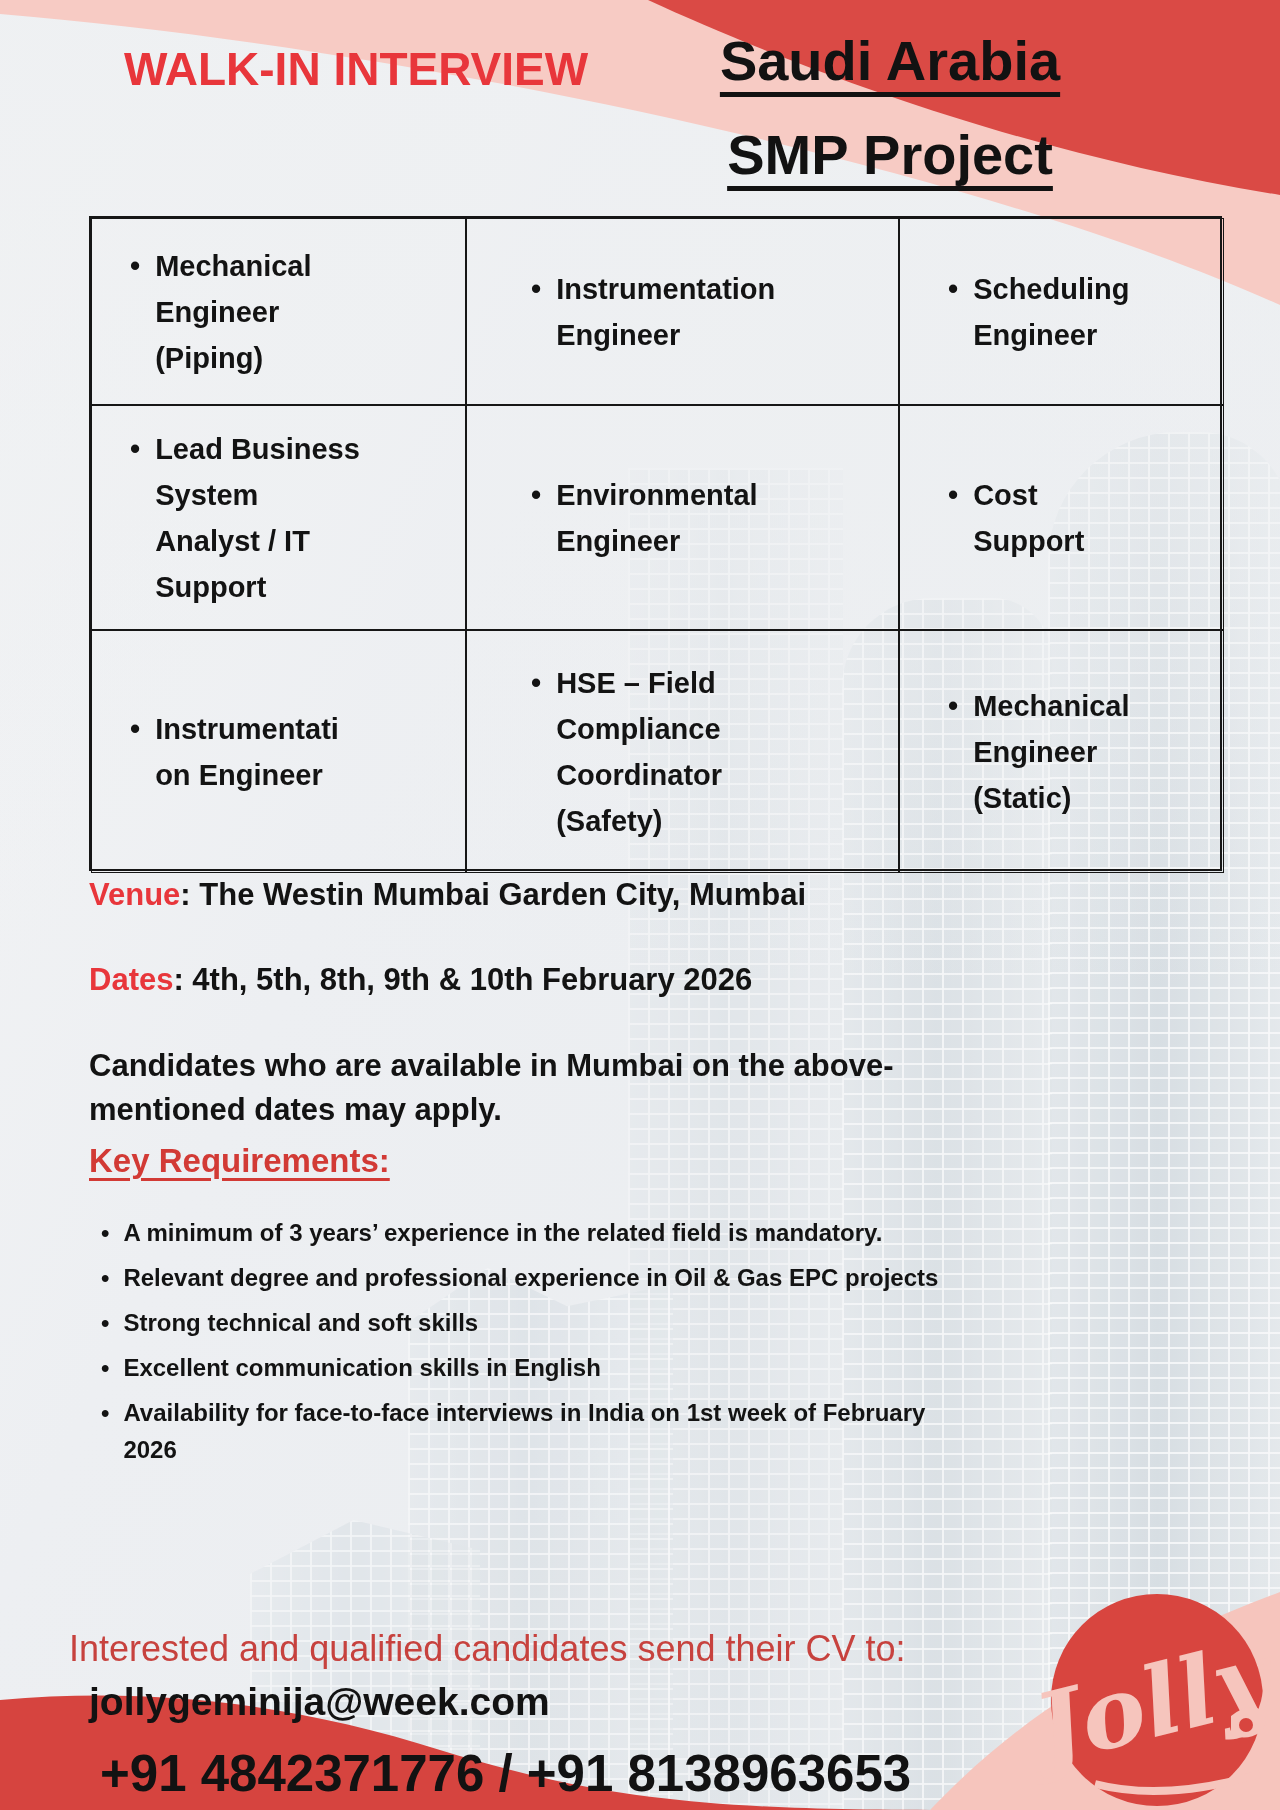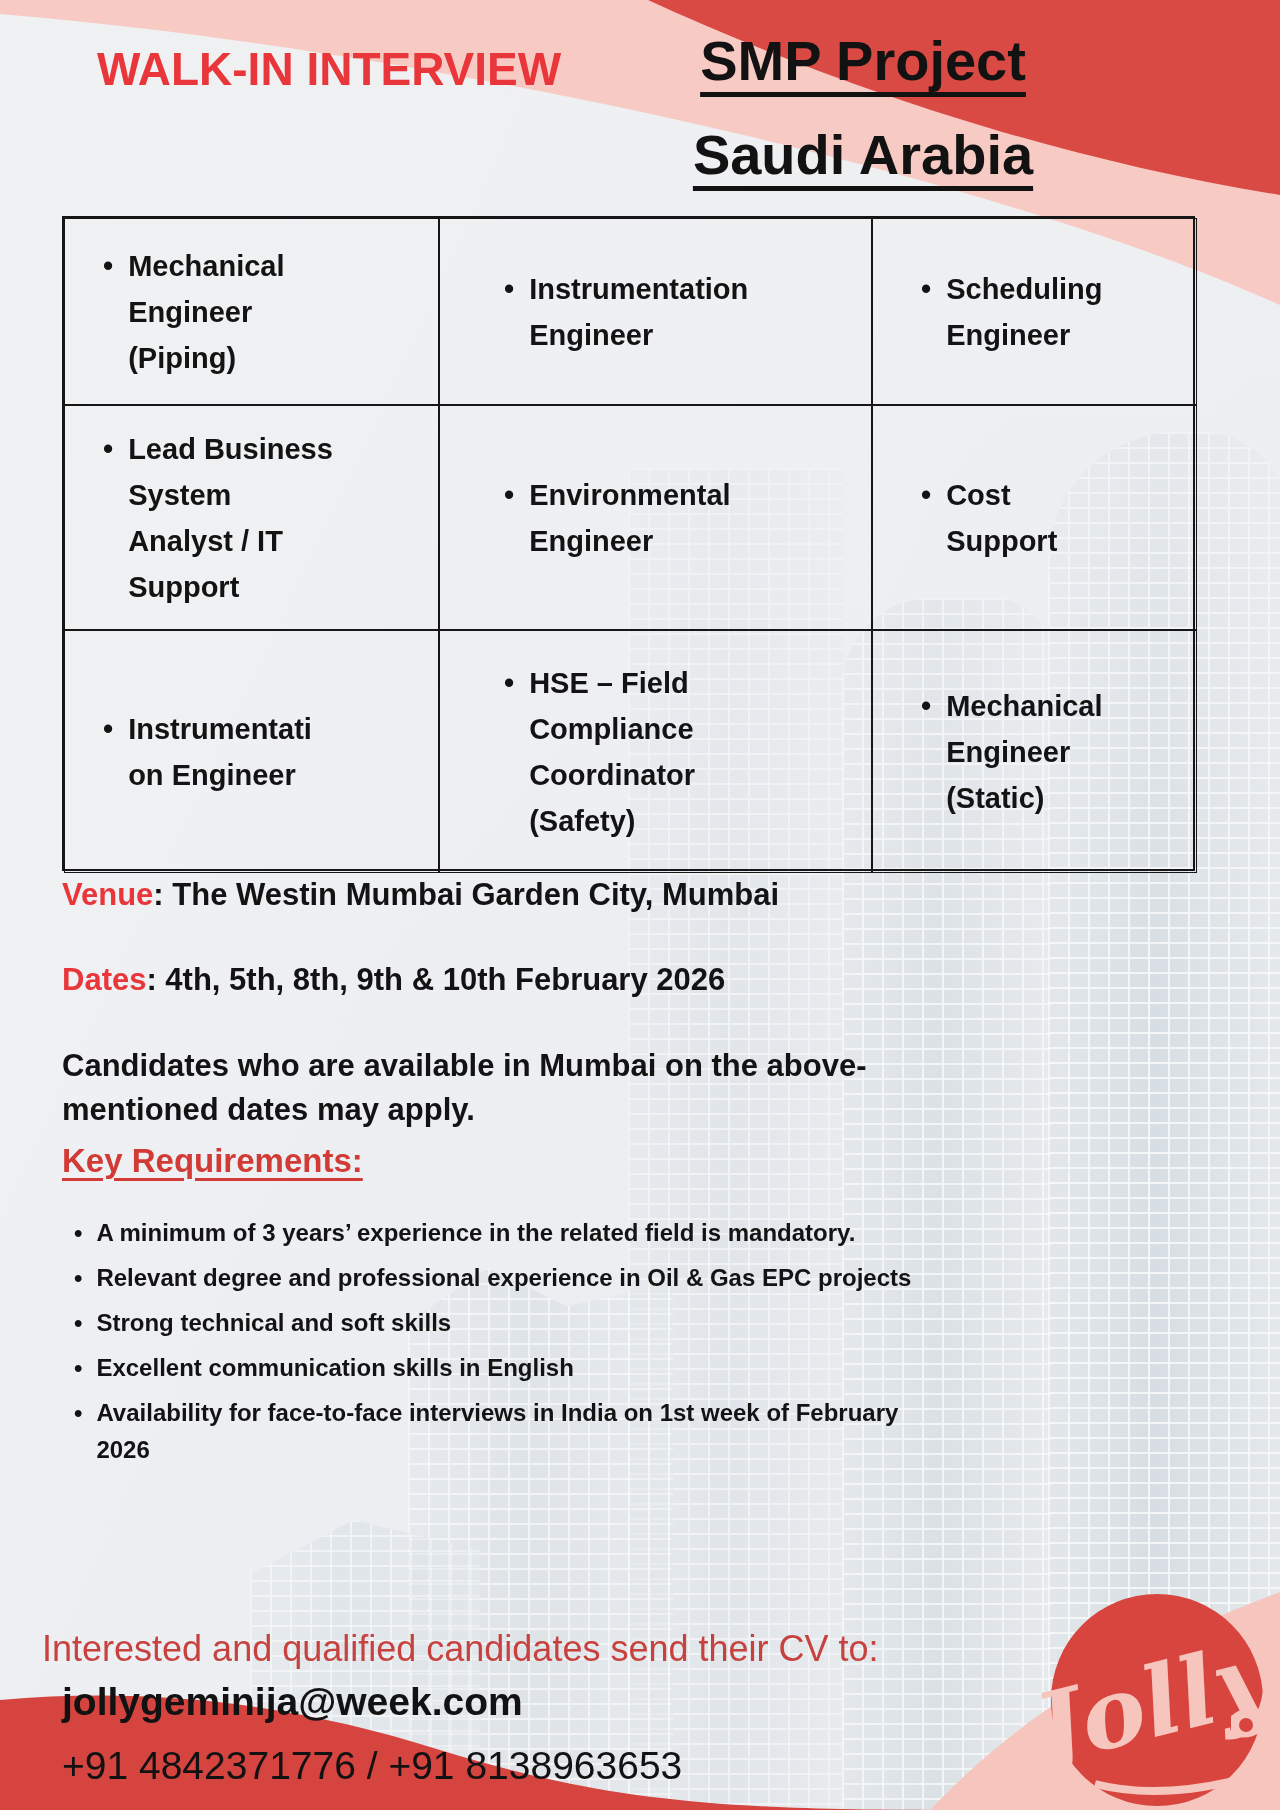--- a/index.html
+++ b/index.html
@@ -20,21 +20,21 @@
   }
   .t1{left:1048px;top:432px;width:242px;height:1380px;border-radius:130px 90px 0 0;opacity:.62;}
   .t2{left:842px;top:598px;width:210px;height:1214px;border-radius:90px 60px 0 0;opacity:.5;}
   .t3{left:628px;top:468px;width:215px;height:1344px;opacity:.34;}
   .t4{left:408px;top:1268px;width:265px;height:545px;opacity:.42;clip-path:polygon(0 10%,30% 0,60% 7%,100% 3%,100% 100%,0 100%);}
   .t5{left:250px;top:1520px;width:230px;height:300px;opacity:.35;clip-path:polygon(0 18%,45% 0,100% 10%,100% 100%,0 100%);}
   .haze{position:absolute;inset:0;z-index:1;background:linear-gradient(180deg,rgba(238,240,242,.9) 0%,rgba(238,240,242,.45) 30%,rgba(238,240,242,0) 55%);}
   
   .shapes{position:absolute;inset:0;z-index:2;}
   
-  .content{position:absolute;inset:0;z-index:5;}
+  .content{position:absolute;inset:0;z-index:5;margin-left:27px;}
   .main-title{
     position:absolute;left:38px;top:30px;width:582px;text-align:center;
     color:#e8363b;font-weight:bold;font-size:46px;line-height:78px;letter-spacing:0px;
   }
   .project-title{
     position:absolute;left:630px;top:14px;width:466px;text-align:center;
     color:#121212;font-weight:bold;font-size:56px;line-height:94px;
   }
   .project-title span{text-decoration:underline;text-decoration-thickness:5px;text-underline-offset:12px;}
   
@@ -68,21 +68,21 @@
   }
   .req-list{position:absolute;left:74px;top:1214px;width:1010px;margin:0;padding:0;list-style:none;}
   .req-list li{
     display:flex;align-items:flex-start;margin-bottom:8px;
     color:#131313;font-weight:bold;font-size:24px;line-height:37px;
   }
   .req-list .bullet{margin:0 14px 0 0;}
   .req-list .txt{white-space:pre-line;}
   .cta{position:absolute;left:42px;top:1628px;color:#c7423e;font-size:36px;font-weight:normal;}
   .email{position:absolute;left:62px;top:1680px;color:#121212;font-size:39px;font-weight:bold;}
-  .phones{position:absolute;left:62px;top:1744px;color:#121212;font-size:39px;font-weight:normal;}
+  .phones{position:absolute;left:73px;top:1744px;color:#121212;font-size:51px;font-weight:bold;}
   .logo{position:absolute;left:1035px;top:1588px;z-index:6;}
 </style>
 </head>
 <body>
 
 <div class="poster">
 
   <div class="tower t3"></div>
   <div class="tower t2"></div>
   <div class="tower t1"></div>
@@ -96,22 +96,22 @@
     <path d="M1280,1592 C 1140,1645 1030,1705 930,1810 L1280,1810 Z" fill="#f6c5bd"></path>
     <path d="M0,1700 C 160,1686 300,1706 440,1750 C 610,1802 720,1810 960,1810 L0,1810 Z" fill="#d6443f"></path>
   </svg>
 
   <div class="content">
 
     <div class="main-title">
       <div>WALK-IN INTERVIEW</div>
     </div>
     <div class="project-title">
+      <div><span>Saudi Arabia</span></div>
       <div><span>SMP Project</span></div>
-      <div><span>Saudi Arabia</span></div>
     </div>
 
     <div class="jobs">
       <div class="cell pad-a">
           <span class="inner">
             <span class="bullet">•</span>
             <span class="txt">Mechanical
 Engineer
 (Piping)</span>
           </span>

